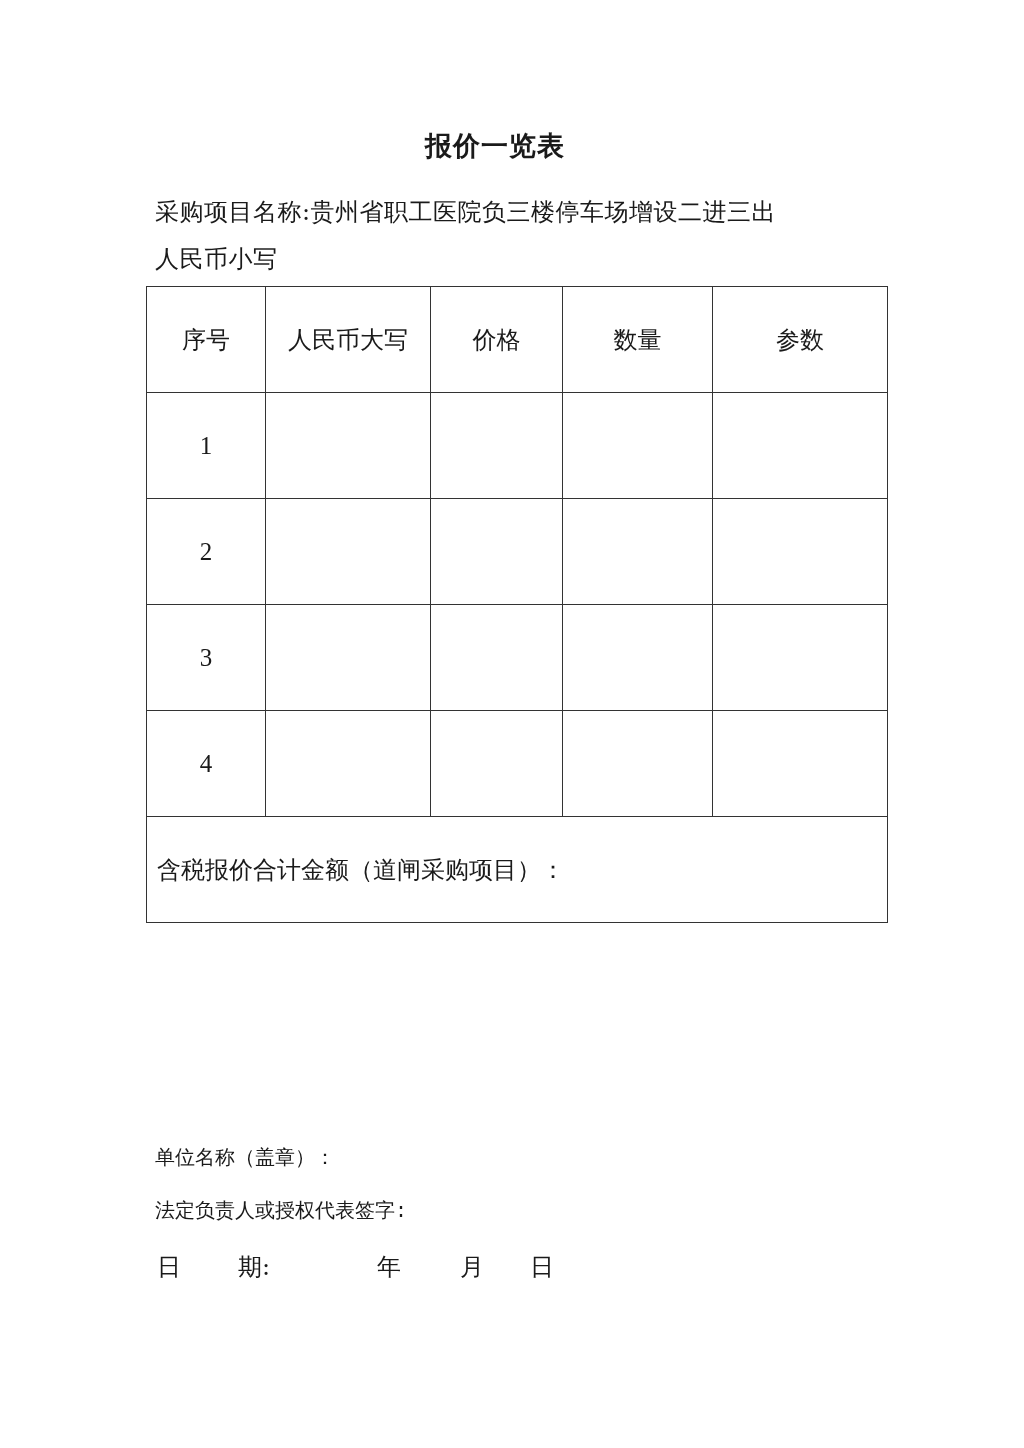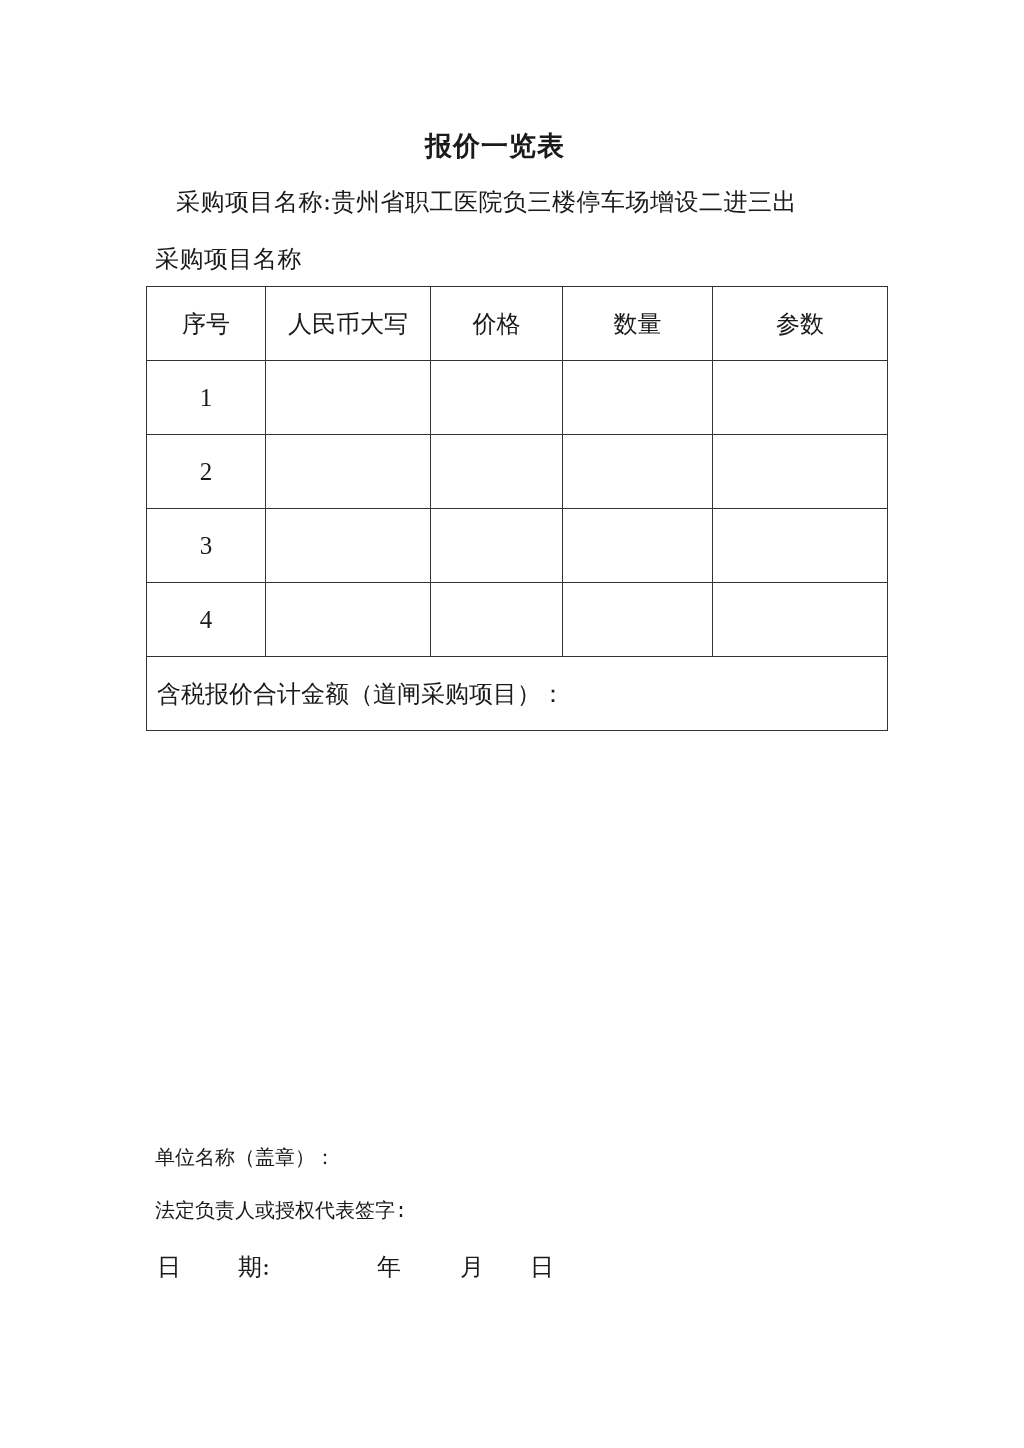--- a/index.html
+++ b/index.html
@@ -15,36 +15,36 @@
     .line {
       position: absolute; left: 155px; font-size: 24px; white-space: nowrap;
       letter-spacing: 0.5px;
     }
     table.quote {
       position: absolute; left: 146px; top: 286px;
       width: 741px; border-collapse: collapse; table-layout: fixed;
     }
     table.quote td {
       border: 1.5px solid #333;
-      height: 73px; padding: 0; font-size: 24px;
+      height: 73px; padding: 16px; font-size: 24px;
       text-align: center; vertical-align: middle;
     }
     table.quote td.left { text-align: left; padding-left: 10px; }
     table.quote td.num { font-family: "Liberation Serif", "DejaVu Serif", serif; font-size: 25px; }
     .sig {
       position: absolute; left: 155px; font-size: 20px; white-space: nowrap;
     }
     .date-part { position: absolute; font-size: 24px; }
   </style>
 </head>
 <body>
 
 <div class="title">报价一览表</div>
-<div class="line" style="top:186px;margin-left:21px;">采购项目名称:贵州省职工医院负三楼停车场增设二进三出</div>
-<div class="line" style="top:243px;">采购项目名称</div>
+<div class="line" style="top:196px;">采购项目名称:贵州省职工医院负三楼停车场增设二进三出</div>
+<div class="line" style="top:243px;">人民币小写</div>
 
 <table class="quote">
   <colgroup>
     <col style="width:119px">
     <col style="width:165px">
     <col style="width:132px">
     <col style="width:150px">
     <col style="width:175px">
   </colgroup>
   <tbody>

